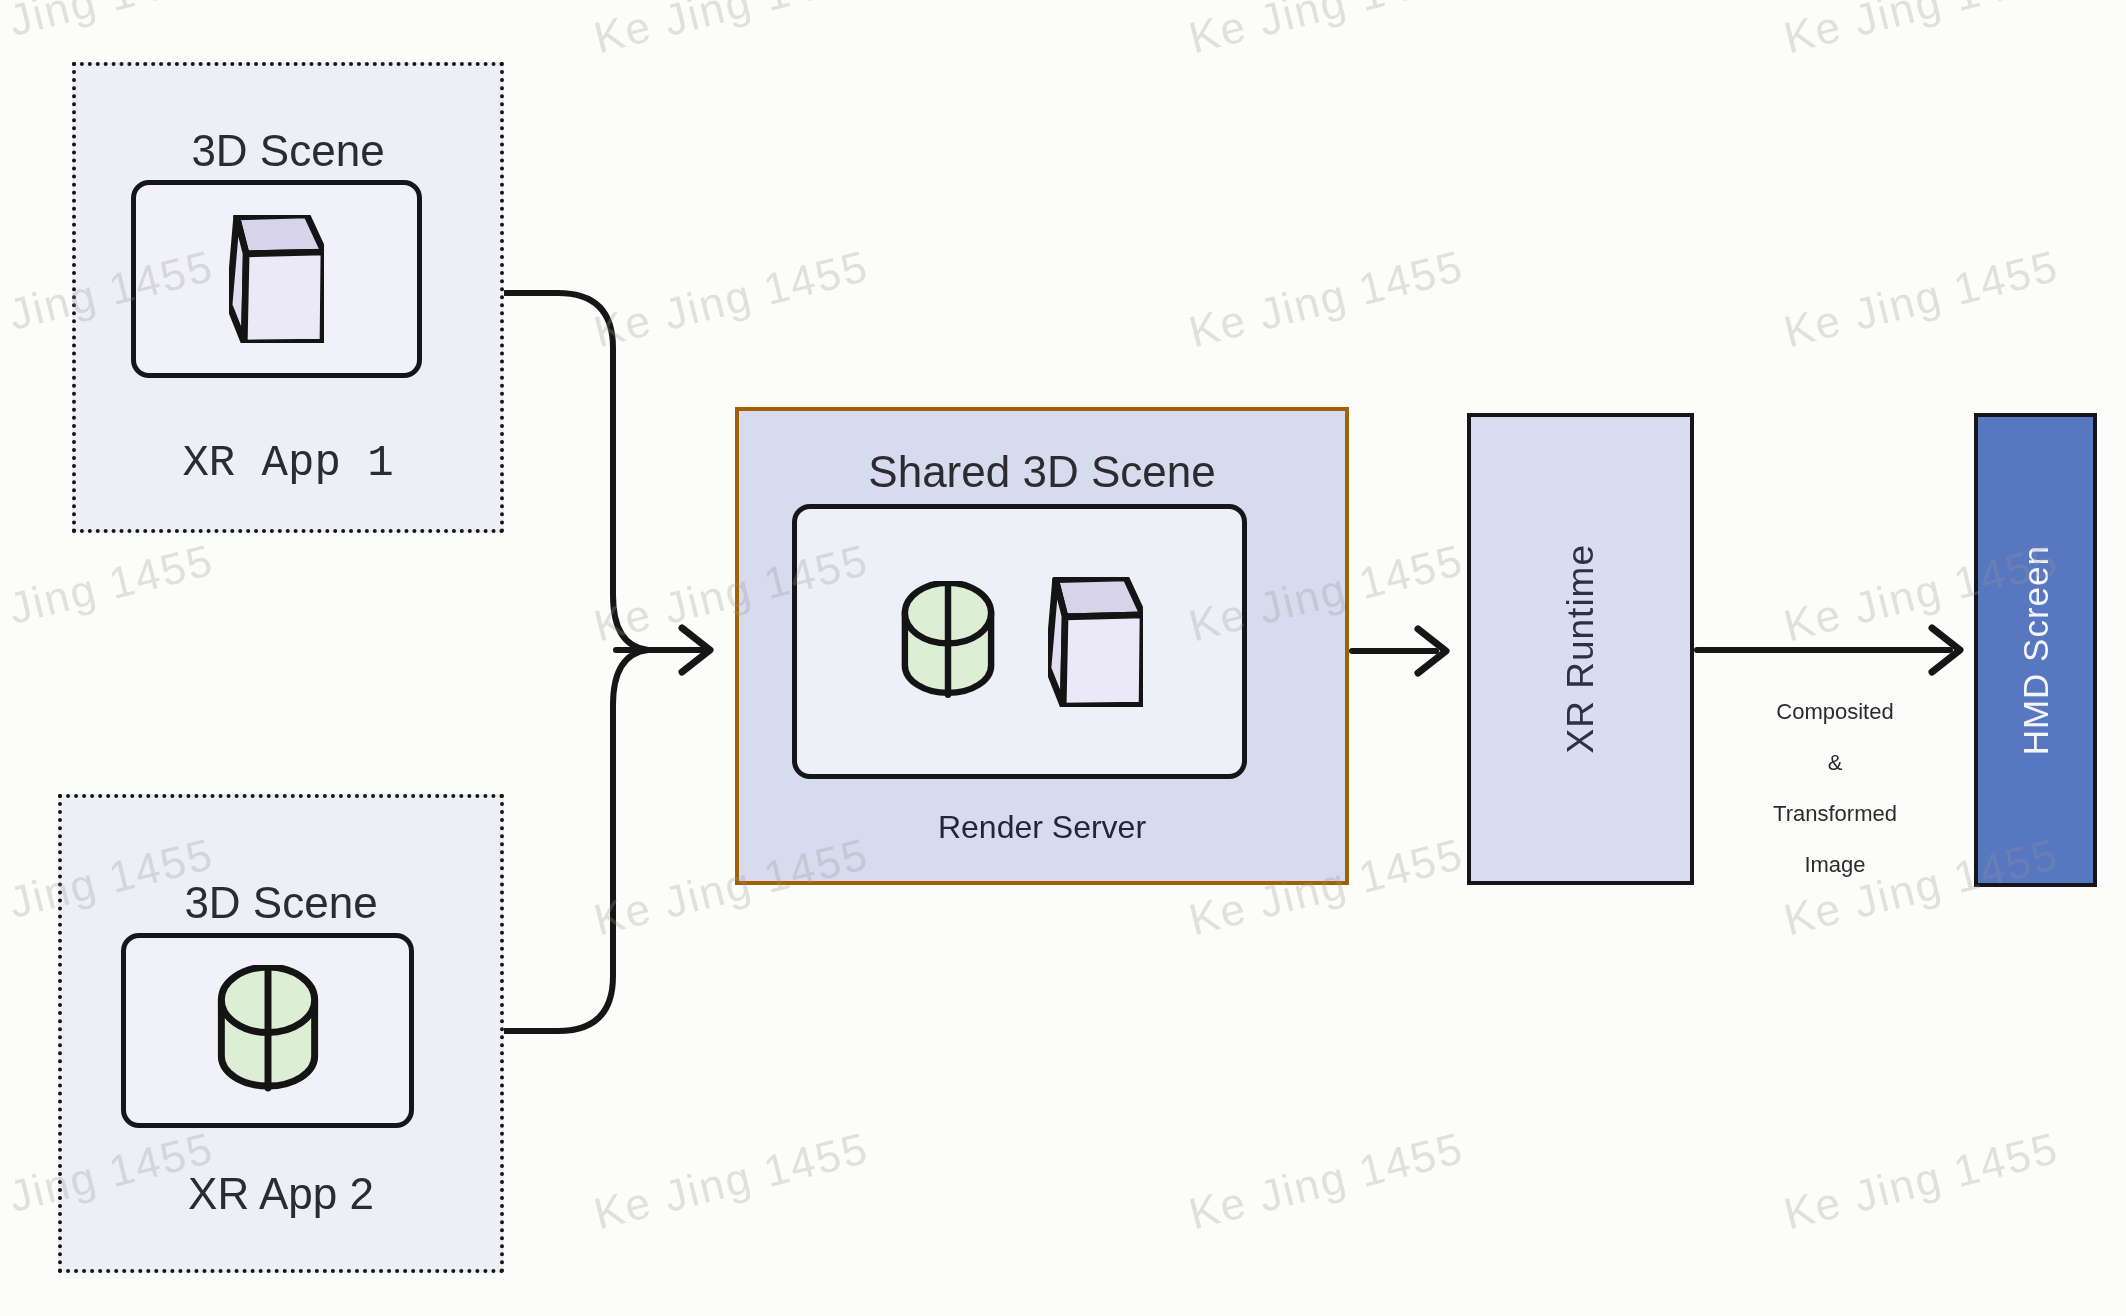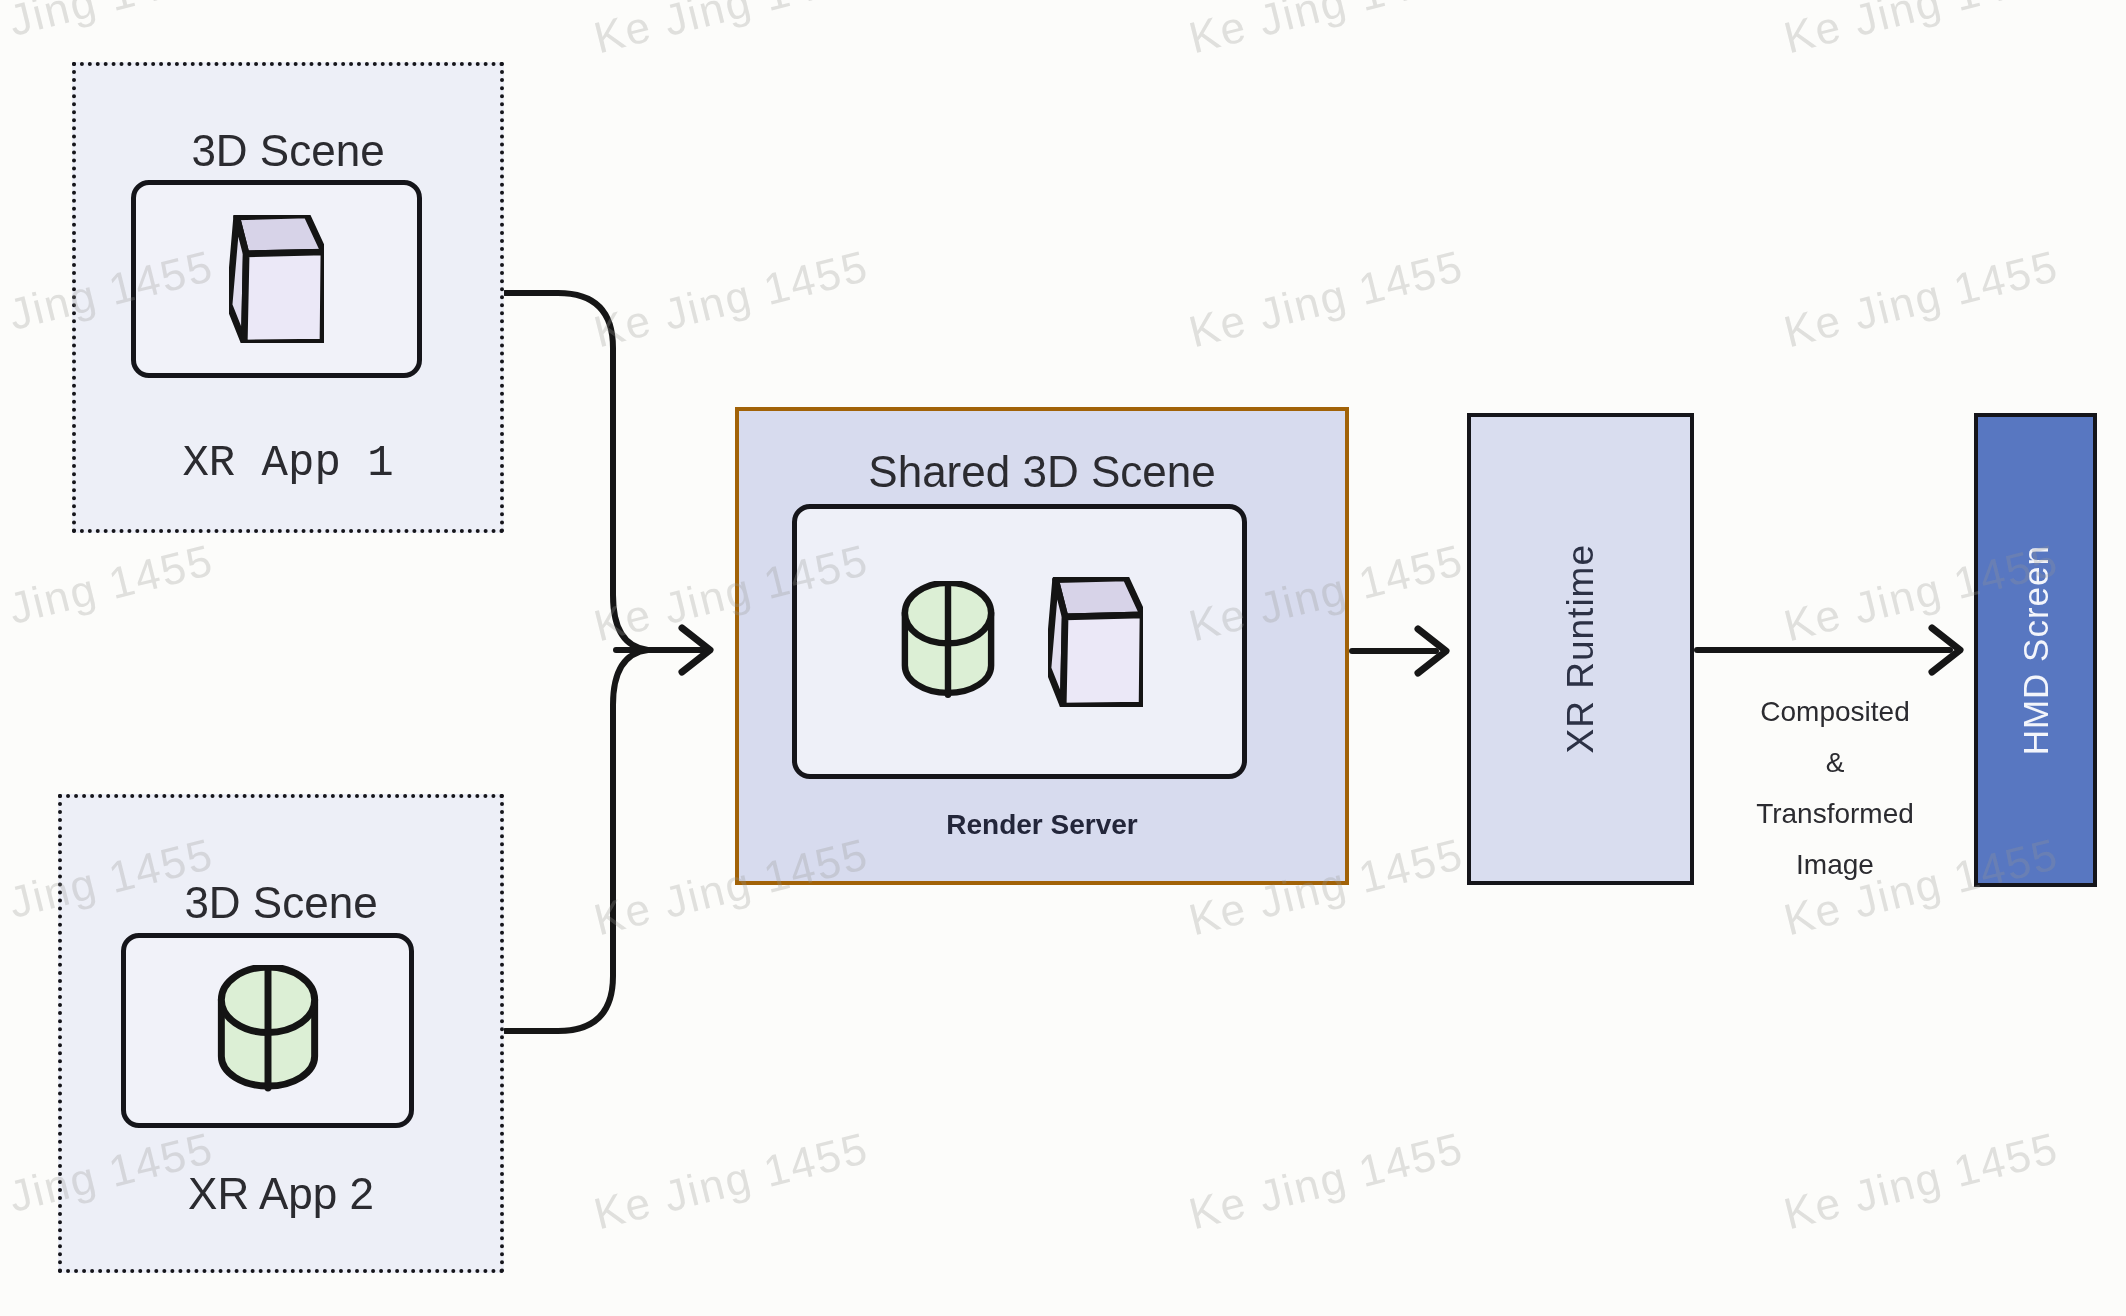--- a/index.html
+++ b/index.html
@@ -55,22 +55,22 @@
     border-radius: 18px;
     display: flex;
     align-items: center;
     justify-content: center;
     gap: 48px;
   }
   .rs-caption {
     position: absolute;
     left: 0; right: 0;
     text-align: center;
-    font-size: 28px;
-    font-weight: bold;
+    font-size: 32px;
+    font-weight: normal;
     color: #23263a;
   }
 
   
   .runtime-box {
     position: absolute;
     background: #d9ddef;
     border: 4px solid #15151a;
     display: flex;
     align-items: center;
@@ -93,21 +93,21 @@
     color: #2c3145;
     letter-spacing: 1px;
     white-space: nowrap;
   }
   .hmd-box .vtext { color: #f3f5fb; font-size: 35px; }
 
   
   .flow-label {
     position: absolute;
     text-align: center;
-    font-size: 28px;
+    font-size: 22px;
     line-height: 51px;
     color: #2b2b30;
     z-index: 10;
   }
 
   
   #watermarks { position: absolute; left: 0; top: 0; width: 100%; height: 100%; z-index: 30; pointer-events: none; }
   .wm {
     position: absolute;
     white-space: nowrap;

